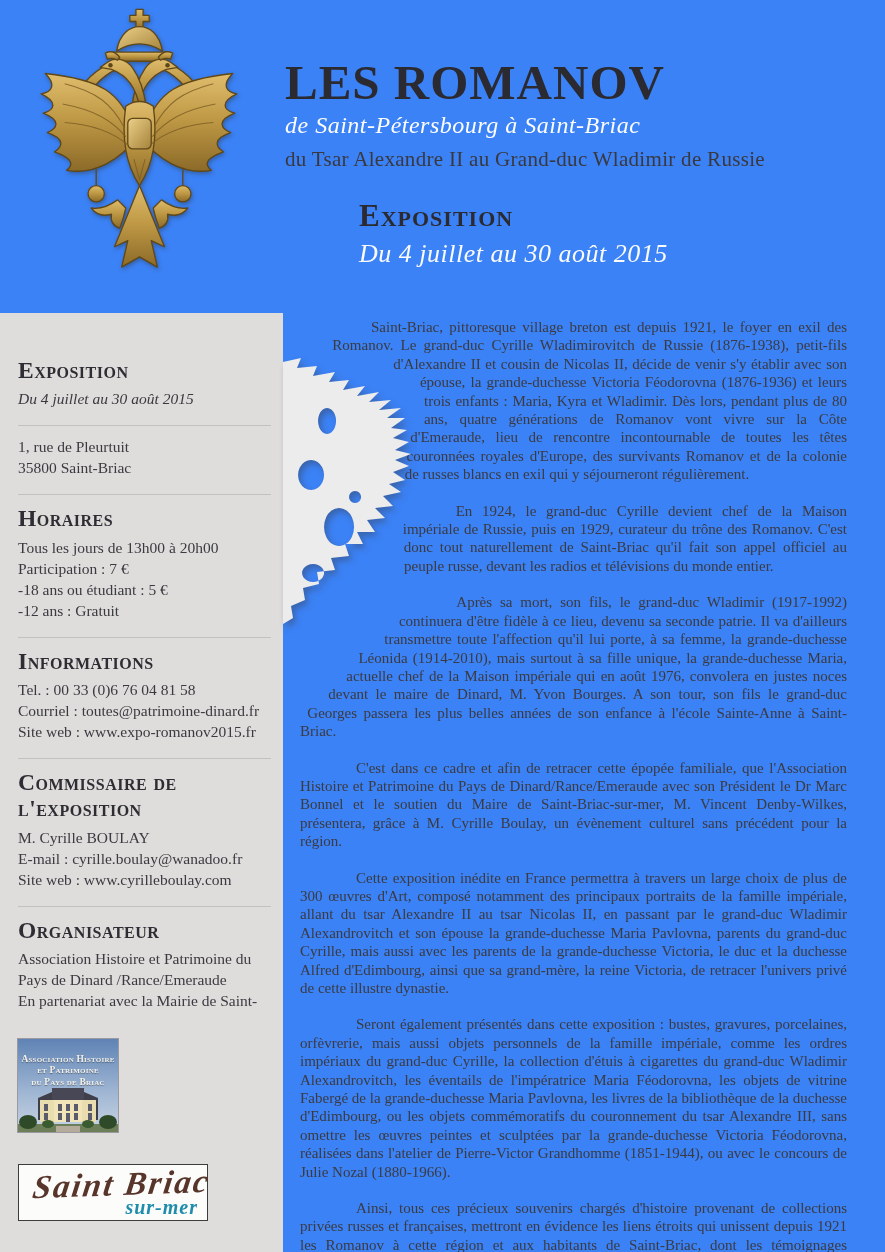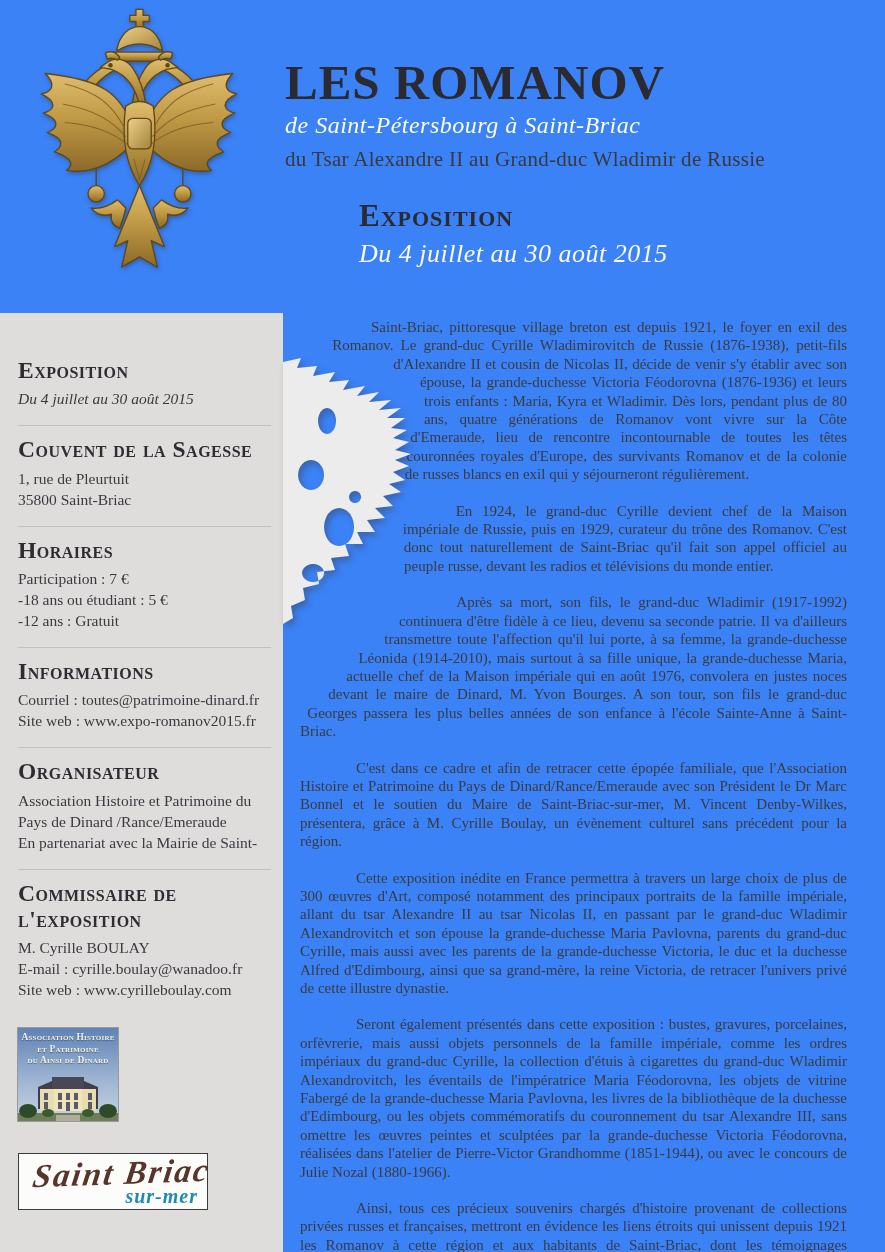--- a/index.html
+++ b/index.html
@@ -54,21 +54,21 @@
   .sb-line{margin:0;font-size:15.5px;line-height:21px;color:#3b3a40;}
   #sections .sb-section:first-child .sb-line{font-style:italic;}
 
   
   .assoc-logo{
     position:relative;width:100px;height:93px;margin-top:12px;
     background:linear-gradient(#5f83b5,#9db4d2 55%,#c9d5e4);
     box-shadow:0 0 0 1px #9a99a0;overflow:hidden;
   }
   .assoc-text{
-    position:absolute;top:4px;left:0;width:100%;text-align:center;
+    position:absolute;top:15px;left:0;width:100%;text-align:center;
     color:#f4f2ea;font-variant:small-caps;font-weight:600;
     font-size:9.5px;line-height:11.5px;letter-spacing:.2px;
     text-shadow:0 1px 1px rgba(0,0,0,.4);
   }
   .assoc-logo svg{position:absolute;bottom:0;left:0;}
 
   
   .town-logo{
     position:relative;width:188px;height:55px;margin-top:32px;
     background:#fcfcfa;border:1px solid #3c3c3c;
@@ -180,53 +180,54 @@
     </div>
   </header>
 
   <aside class="sidebar">
     <div id="sections">
         <section class="sb-section">
           <h3 class="sb-heading">Exposition</h3>
           <p class="sb-line">Du 4 juillet au 30 août 2015</p>
         </section>
         <section class="sb-section">
-          <h3 class="sb-heading">Couvent de la Sagesse</h3>
           <p class="sb-line">1, rue de Pleurtuit</p>
           <p class="sb-line">35800 Saint-Briac</p>
         </section>
         <section class="sb-section">
           <h3 class="sb-heading">Horaires</h3>
+          <p class="sb-line">Tous les jours de 13h00 à 20h00</p>
           <p class="sb-line">Participation : 7 €</p>
           <p class="sb-line">-18 ans ou étudiant : 5 €</p>
           <p class="sb-line">-12 ans : Gratuit</p>
         </section>
         <section class="sb-section">
           <h3 class="sb-heading">Informations</h3>
+          <p class="sb-line">Tel. : 00 33 (0)6 76 04 81 58</p>
           <p class="sb-line">Courriel : toutes@patrimoine-dinard.fr</p>
           <p class="sb-line">Site web : www.expo-romanov2015.fr</p>
-        </section>
-        <section class="sb-section">
-          <h3 class="sb-heading">Organisateur</h3>
-          <p class="sb-line">Association Histoire et Patrimoine du Pays de Dinard /Rance/Emeraude</p>
-          <p class="sb-line">En partenariat avec la Mairie de Saint-</p>
         </section>
         <section class="sb-section">
           <h3 class="sb-heading">Commissaire de l'exposition</h3>
           <p class="sb-line">M. Cyrille BOULAY</p>
           <p class="sb-line">E-mail : cyrille.boulay@wanadoo.fr</p>
           <p class="sb-line">Site web : www.cyrilleboulay.com</p>
         </section>
+        <section class="sb-section">
+          <h3 class="sb-heading">Organisateur</h3>
+          <p class="sb-line">Association Histoire et Patrimoine du Pays de Dinard /Rance/Emeraude</p>
+          <p class="sb-line">En partenariat avec la Mairie de Saint-</p>
+        </section>
       </div>
 
     <div class="assoc-logo">
       <div class="assoc-text">
         <div>Association Histoire</div>
         <div>et Patrimoine</div>
-        <div>du Ainsi de Dinard</div>
+        <div>du Pays de Briac</div>
       </div>
       <svg width="100" height="52" viewBox="0 0 100 52">
         <rect x="0" y="44" width="100" height="8" fill="#6d7f58"></rect>
         <rect x="38" y="46" width="24" height="6" fill="#b4ab9b"></rect>
 
         <path d="M20,18 L34,12 L34,40 L20,40 Z" fill="#3f3f4c"></path>
         <path d="M66,12 L80,18 L80,40 L66,40 Z" fill="#3f3f4c"></path>
         <rect x="22" y="20" width="56" height="22" fill="#e9dcae"></rect>
         <path d="M34,8 L66,8 L66,20 L34,20 Z" fill="#474755"></path>
         <rect x="36" y="20" width="28" height="22" fill="#f0e4b8"></rect>

